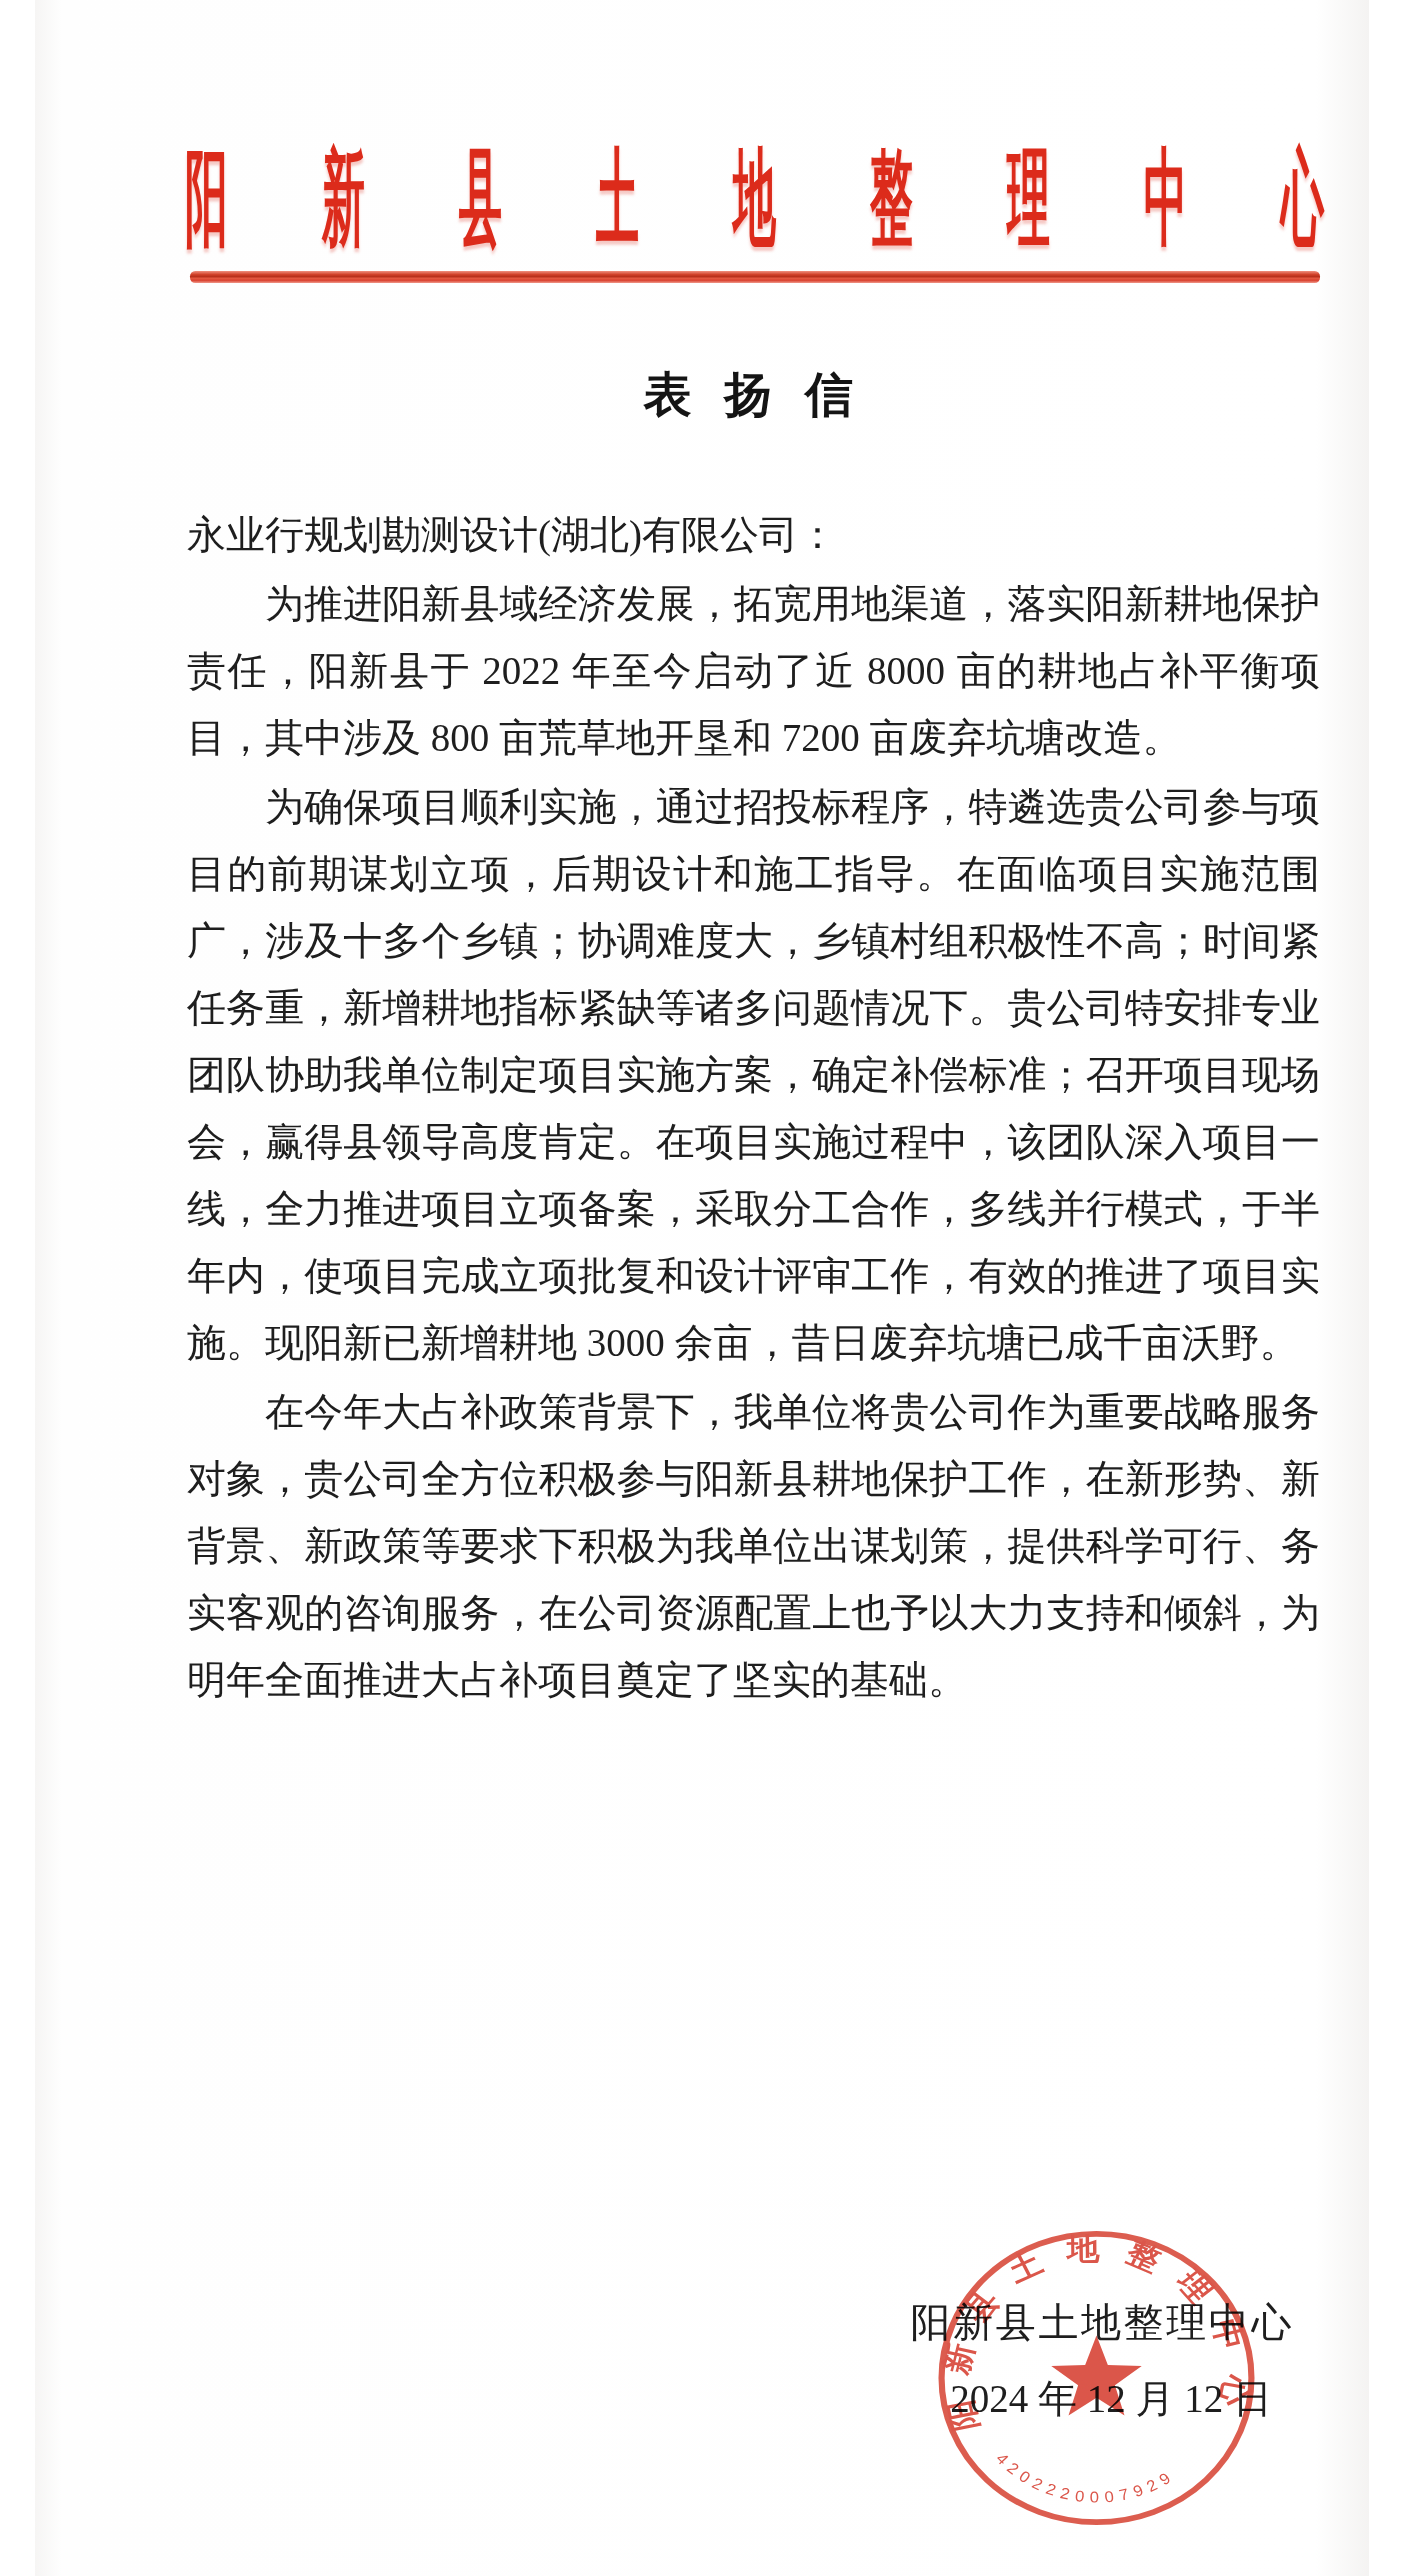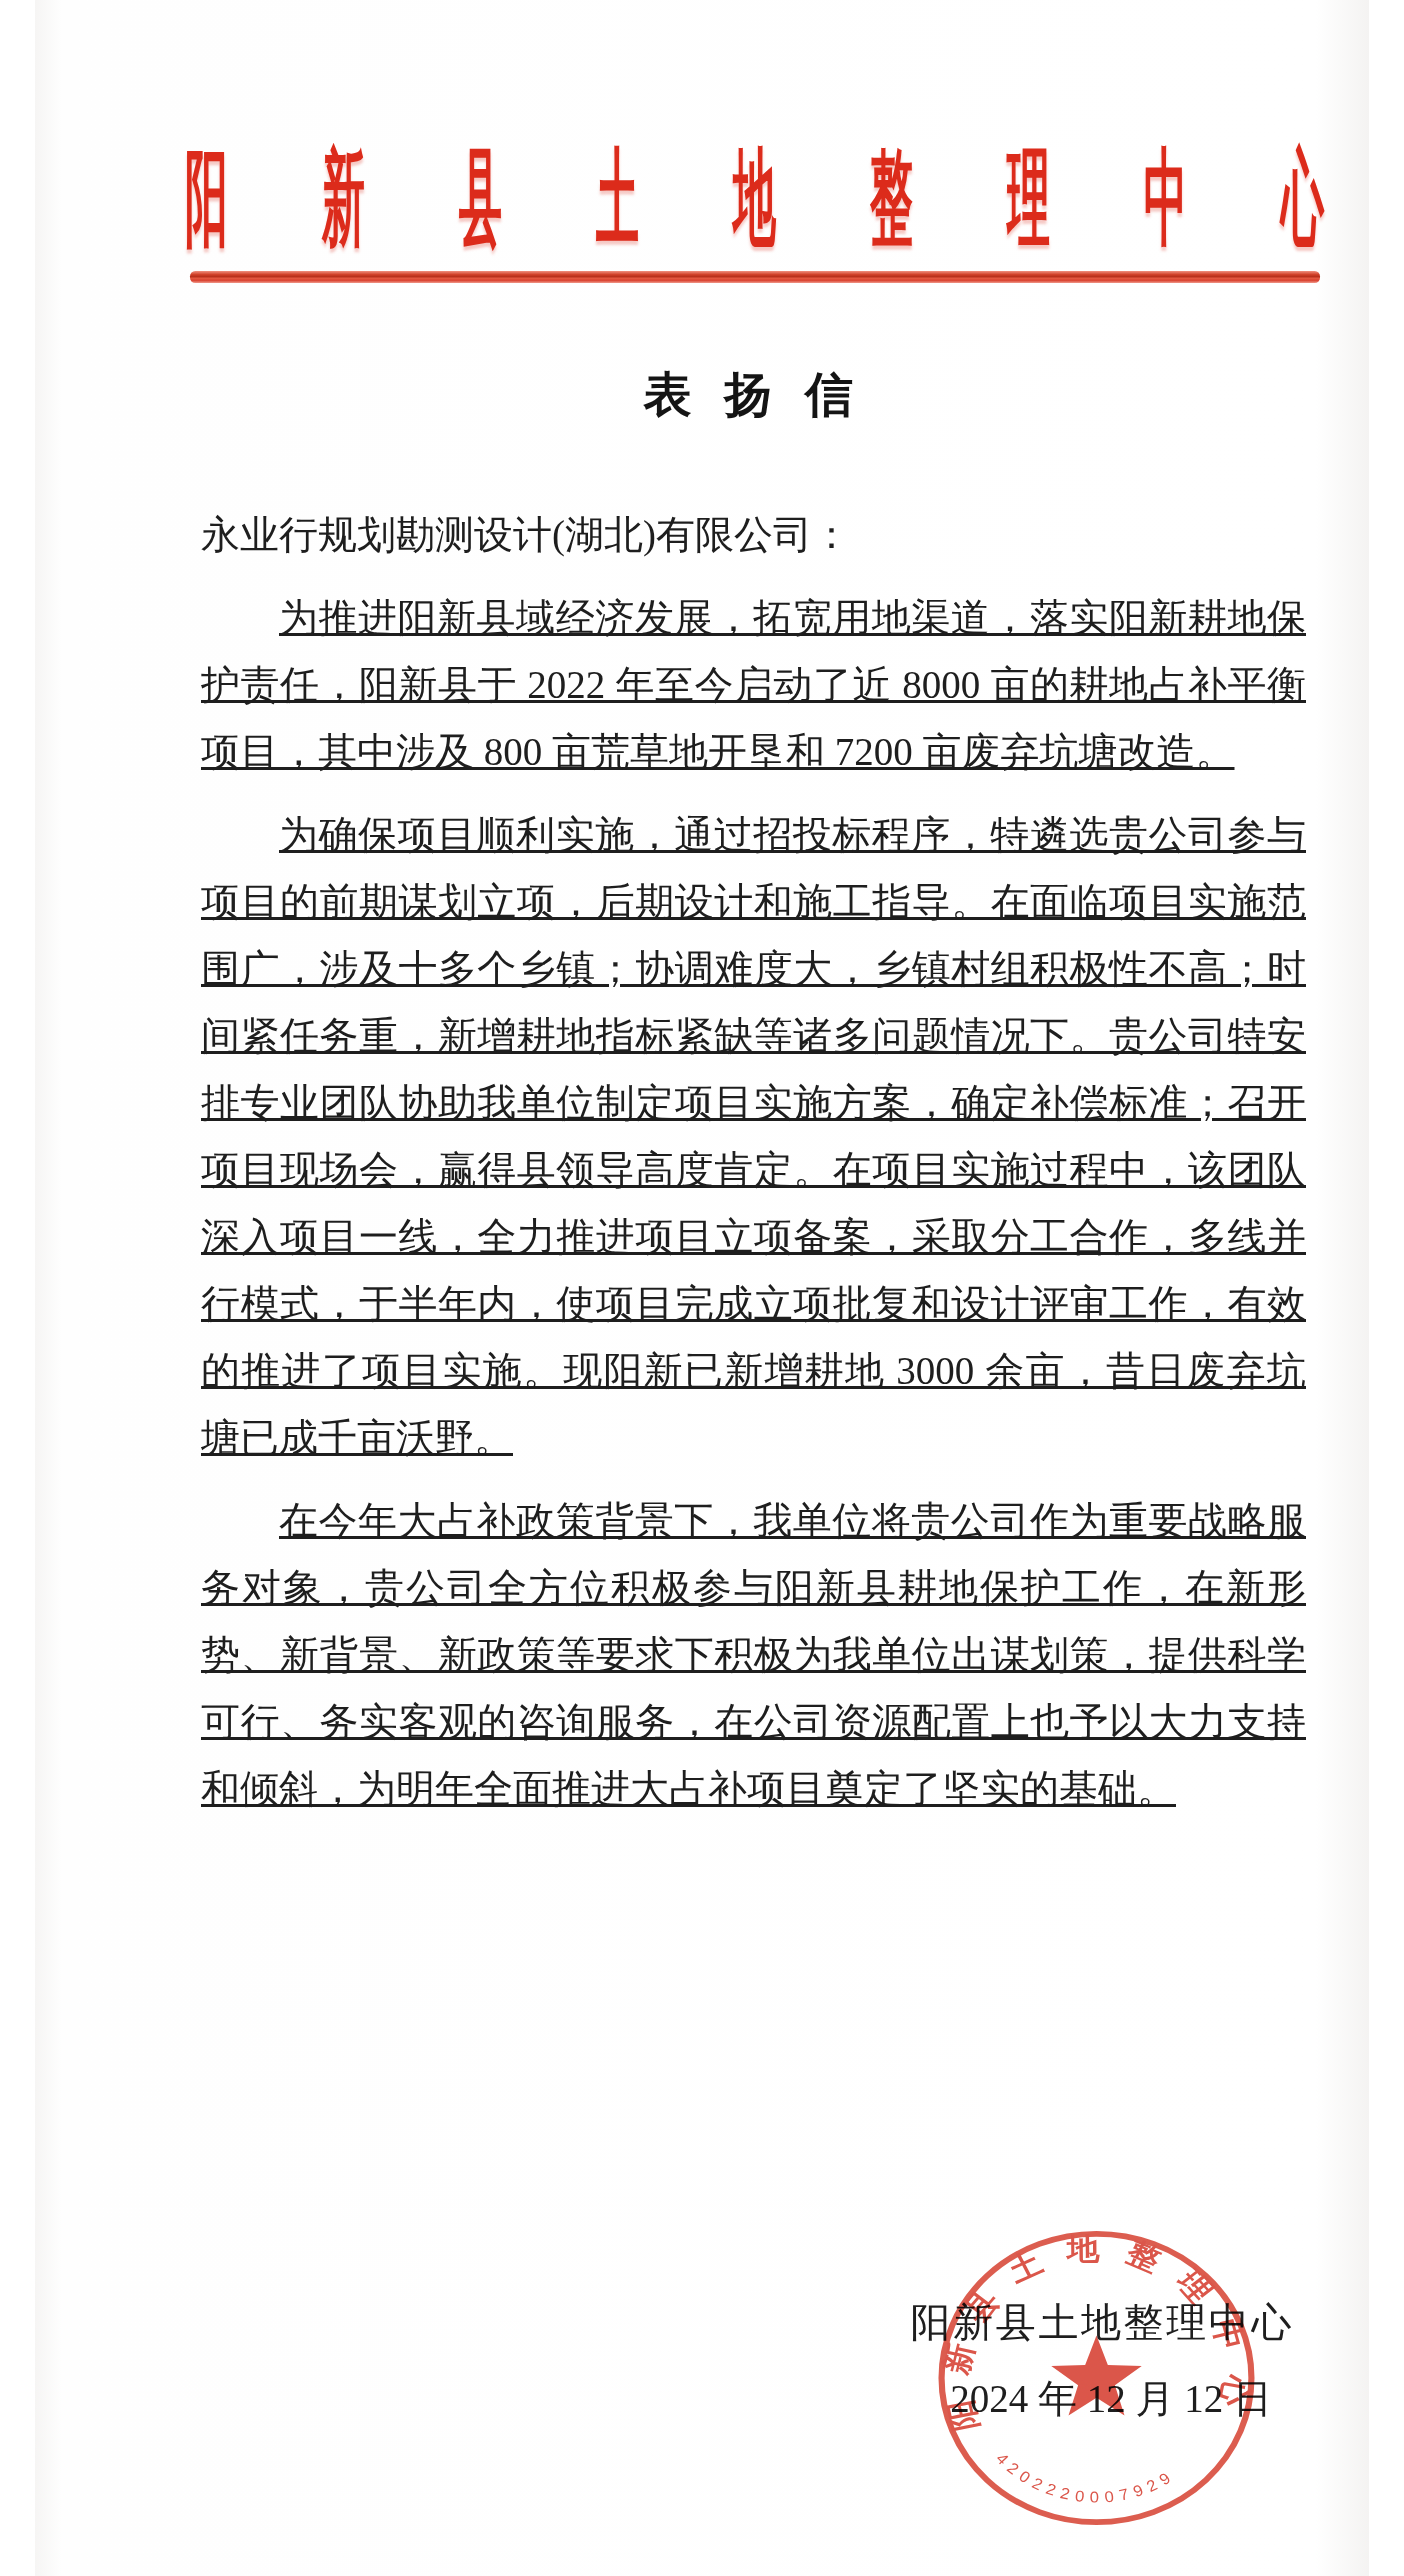--- a/index.html
+++ b/index.html
@@ -63,30 +63,29 @@
   }
   
   .body {
     margin-top: 77px;
     font-size: 39px;
     line-height: 67px;
     text-align: justify;
     text-justify: inter-character;
   }
   .body p {
-    margin: 16px;
+    margin: 2px;
     padding: 0;
   }
   p.salutation {
     text-indent: 0;
     text-align: left;
   }
   p.para {
     text-indent: 2em;
-    text-decoration: underline;
   }
   
   .sign-org {
     position: absolute;
     top: 2289px;
     right: 75px;
     font-size: 40px;
     line-height: 67px;
     letter-spacing: 2.6px;
     white-space: nowrap;

